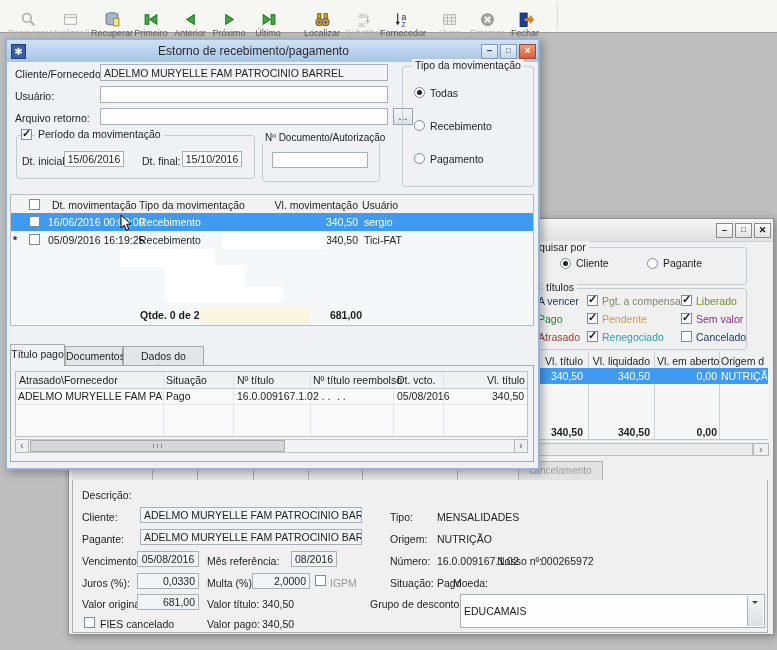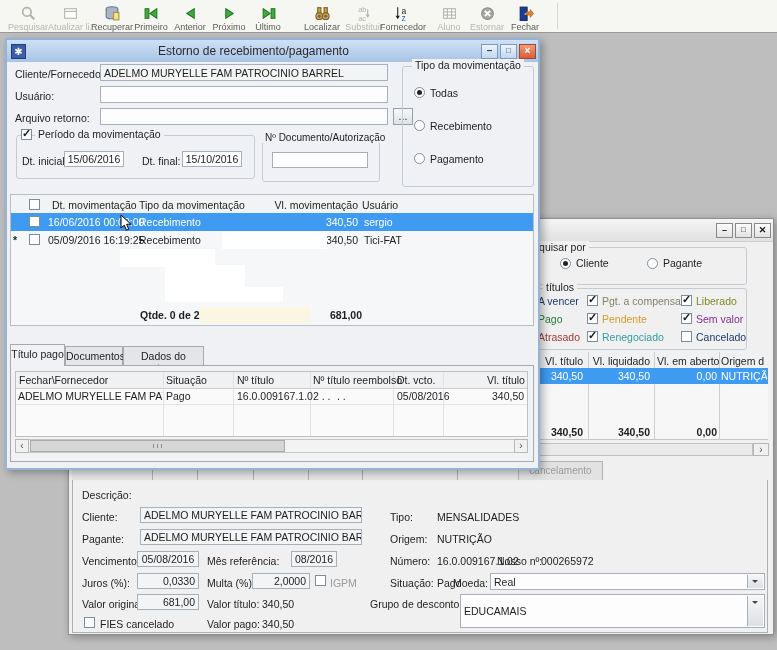--- a/index.html
+++ b/index.html
@@ -10,21 +10,21 @@
   .layer{position:absolute;inset:0;}
   .lbl{position:absolute;white-space:nowrap;}
   .bold{font-weight:bold;}
   .ital{font-style:italic;}
   .txt-r{text-align:right;}
   .clip{overflow:hidden;}
   
   .toolbar{position:absolute;left:0;top:0;width:777px;height:32px;background:#f6f6f3;
            border-bottom:1px solid #9a9a9a;z-index:1;}
   .tbtn{position:absolute;top:1px;width:44px;height:30px;text-align:center;}
-  .tbtn .ticon{height:17px;margin-top:4px;text-decoration:underline;}
+  .tbtn .ticon{height:17px;margin-top:10px;text-decoration:underline;}
   .tbtn .tlab{font-size:9px;color:#5d5d55;white-space:nowrap;}
   .tbtn.dis .tlab{color:#b7b7af;}
   .tsep{position:absolute;top:3px;width:1px;height:26px;background:#d8d8d4;}
   
   .dlg-frame{position:absolute;left:5px;top:38px;width:535px;height:432px;background:#eff1f4;
              border:2px solid #96b3d7;box-sizing:border-box;box-shadow:3px 3px 8px rgba(0,0,0,.3);}
   .dlg-title{position:absolute;left:7px;top:40px;width:531px;height:22px;
              background:linear-gradient(#cfe1f6,#a7c4e5);display:flex;align-items:center;}
   .dlg-title .txt{flex:1;text-align:center;font-size:12px;color:#2b2b2b;}
   .wbtn{width:17px;height:15px;border:1px solid #7d9cbd;background:linear-gradient(#eef5fc,#c2d7ee);
@@ -291,24 +291,20 @@
     <div class="lbl" style="left:207px;top:577px;">Multa (%):</div>
     <div class="inp ro rgt" style="left:252px;top:573px;width:58px;">
         <span>2,0000</span>
       </div>
     <div class="cb" style="left:315px;top:575px;"></div>
     <div class="lbl" style="left:330px;top:577px;color:#9a9a9a;">IGPM</div>
     <div class="lbl" style="left:390px;top:577px;">Situação:</div>
     <div class="lbl" style="left:437px;top:577px;">Pago</div>
 
     <div class="lbl" style="left:453px;top:577px;">Moeda:</div>
-    <div class="dd" style="left:490px;top:573px;width:275px;height:17px;">
-      <span>Real</span>
-      <span class="arr"></span>
-    </div>
 
     <div class="lbl" style="left:82px;top:598px;">Valor original:</div>
     <div class="inp ro rgt" style="left:137px;top:594px;width:62px;">
         <span>681,00</span>
       </div>
     <div class="lbl" style="left:207px;top:598px;">Valor título:</div>
     <div class="lbl" style="left:262px;top:598px;">340,50</div>
     <div class="lbl" style="left:370px;top:598px;">Grupo de desconto:</div>
     <div class="dd" style="left:460px;top:594px;width:305px;height:34px;">
       <span>EDUCAMAIS</span>
@@ -419,21 +415,21 @@
     <div class="abs" style="left:10px;top:365px;width:524px;height:97px;background:#f1f2f5;border:1px solid #a9a9a9;box-sizing:border-box;"></div>
     <div class="abs" style="left:11px;top:365px;width:53px;height:2px;background:#f1f2f5;"></div>
 
     <div class="abs clip" style="left:15px;top:371px;width:513px;height:66px;background:#fafafa;border:1px solid #c0c0c0;box-sizing:border-box;"></div>
     <div class="abs" style="left:16px;top:372px;width:511px;height:16px;background:#f0f1f3;border-bottom:1px solid #cccccc;"></div>
     <div class="sep" style="left:163px;top:372px;height:64px;"></div>
     <div class="sep" style="left:233px;top:372px;height:64px;"></div>
     <div class="sep" style="left:310px;top:372px;height:64px;"></div>
     <div class="sep" style="left:393px;top:372px;height:64px;"></div>
     <div class="sep" style="left:443px;top:372px;height:64px;"></div>
-    <div class="lbl" style="left:19px;top:374px;">Fechar\Fornecedor</div>
+    <div class="lbl" style="left:19px;top:374px;">Atrasado\Fornecedor</div>
     <div class="lbl" style="left:166px;top:374px;">Situação</div>
     <div class="lbl" style="left:237px;top:374px;">Nº título</div>
     <div class="lbl" style="left:313px;top:374px;">Nº título reembolso</div>
     <div class="lbl" style="left:397px;top:374px;">Dt. vcto.</div>
     <div class="lbl" style="left:487px;top:374px;">Vl. título</div>
     <div class="abs" style="left:16px;top:388px;width:511px;height:16px;border-bottom:1px solid #e4e4e4;">
       <div class="lbl clip" style="left:2px;top:2px;width:144px;">ADELMO MURYELLE FAM PATROCINIO BARREL</div>
       <div class="lbl" style="left:150px;top:2px;">Pago</div>
       <div class="lbl" style="left:221px;top:2px;">16.0.009167.1.02 . .</div>
       <div class="lbl" style="left:321px;top:2px;">. .</div>

